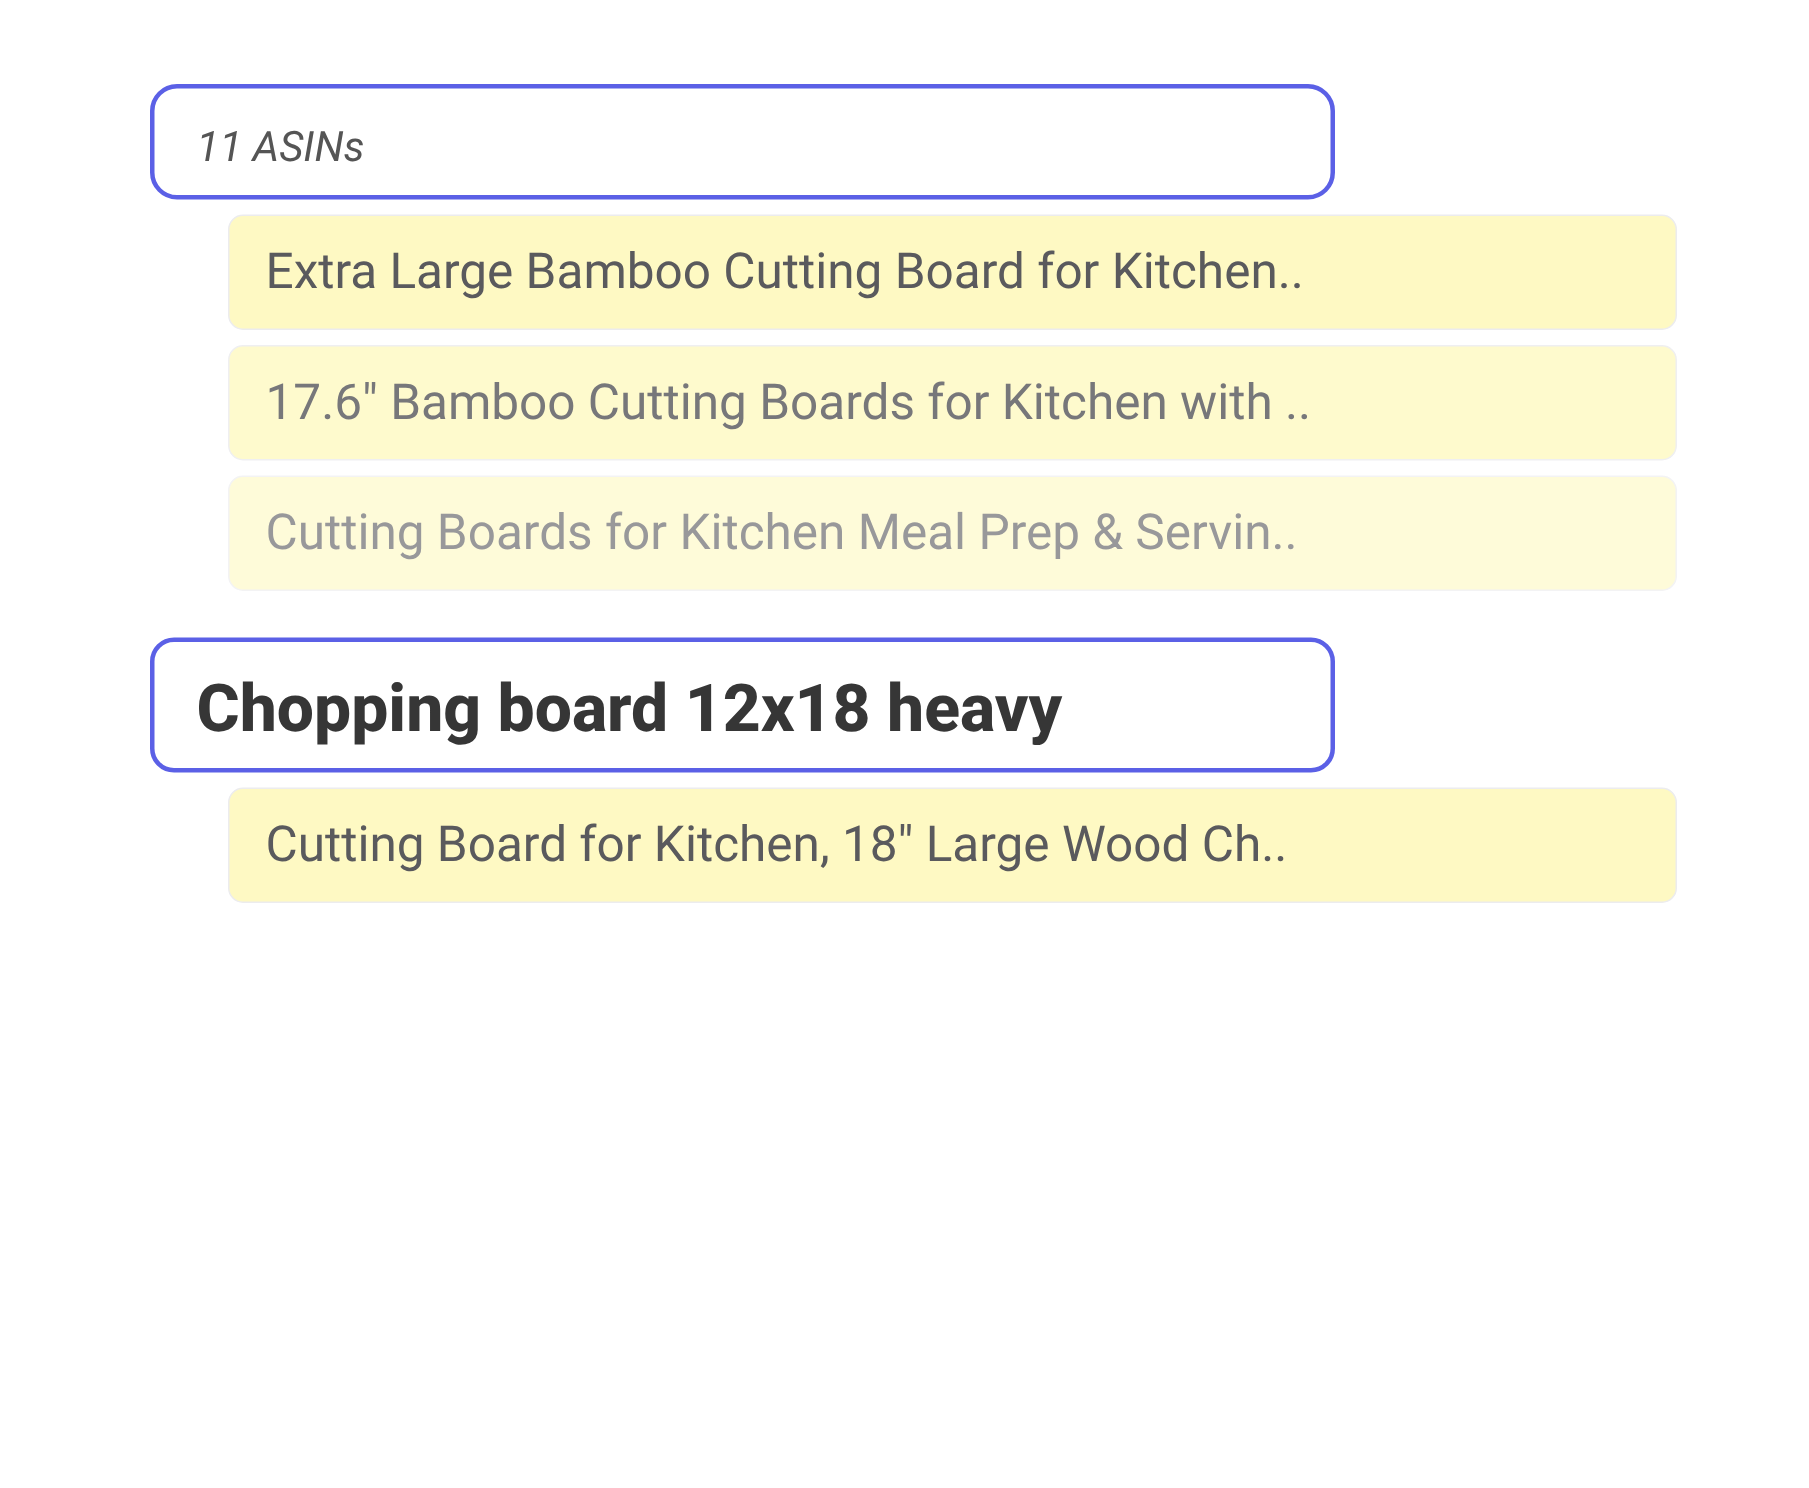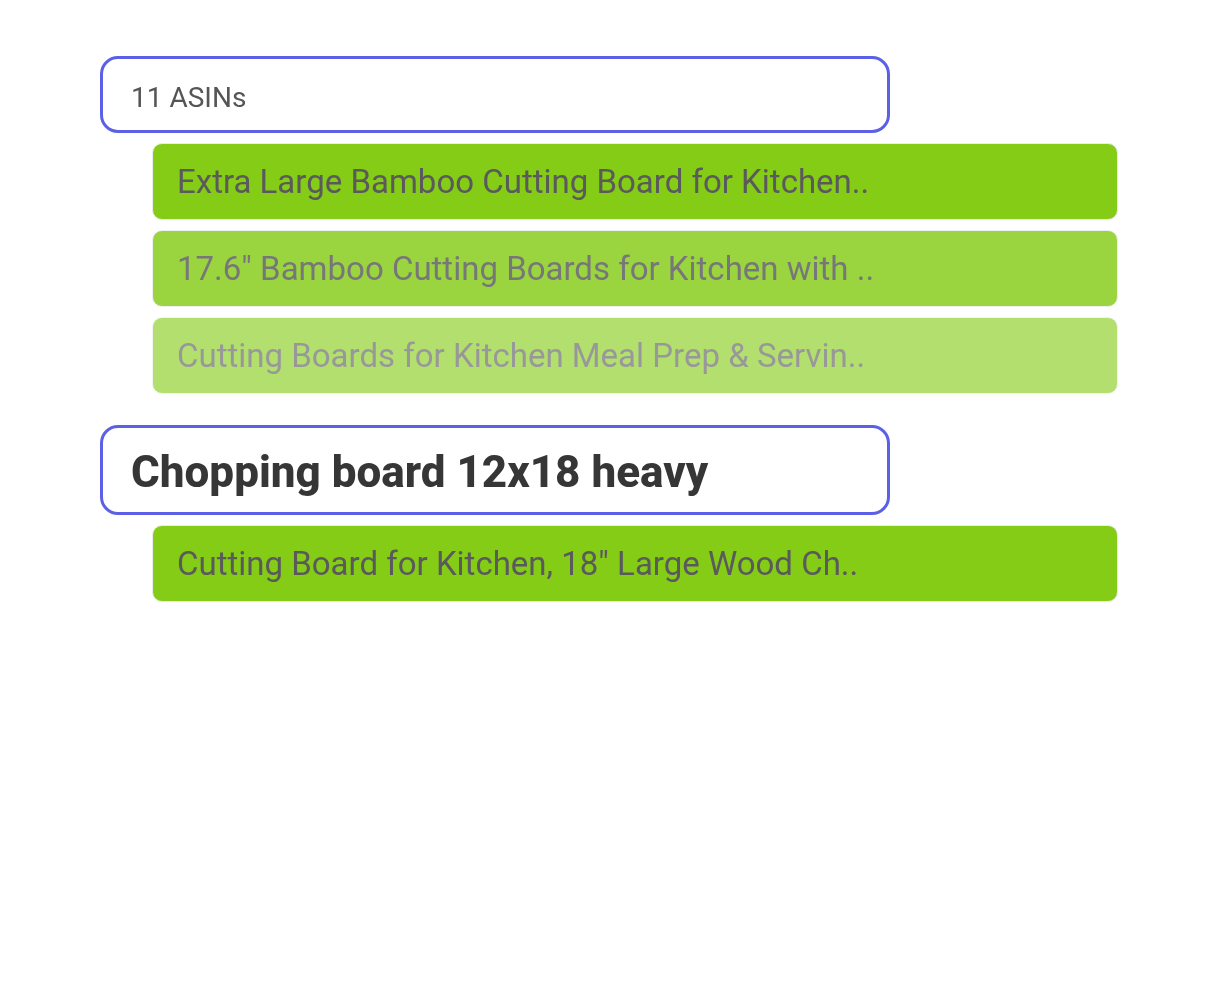--- a/index.html
+++ b/index.html
@@ -31,44 +31,45 @@
     font-size: 44px;
     font-weight: 800;
     color: #363636;
     line-height: 1.1;
   }
   .group-subtitle {
     font-size: 28px;
     font-weight: 400;
     color: #555555;
     margin-top: 2px;
+    font-style: italic;
   }
   .items-wrap {
     position: relative;
     margin-left: 152px;
     width: 966px;
     margin-top: 10px;
   }
   .item {
-    background: #84cc16;
+    background: #fef9c3;
     border: 1px solid #ececee;
     border-radius: 10px;
     padding: 18px 24px;
     font-size: 33px;
     color: #5a5a5d;
     margin-bottom: 10px;
     white-space: nowrap;
     overflow: hidden;
     text-overflow: clip;
     cursor: pointer;
   }
   .item.fade-1 { opacity: 0.82; }
   .item.fade-2 { opacity: 0.62; }
   .item.fade-3 { opacity: 0.45; }
-  .group2-spacer { margin-top: 31px; }
+  .group2-spacer { margin-top: 31px; border-radius: 16px; }
 </style>
 </head>
 <body>
 
 <div class="canvas">
 
   <div class="group-card">
     <div class="group-subtitle">11 ASINs</div>
   </div>
 

